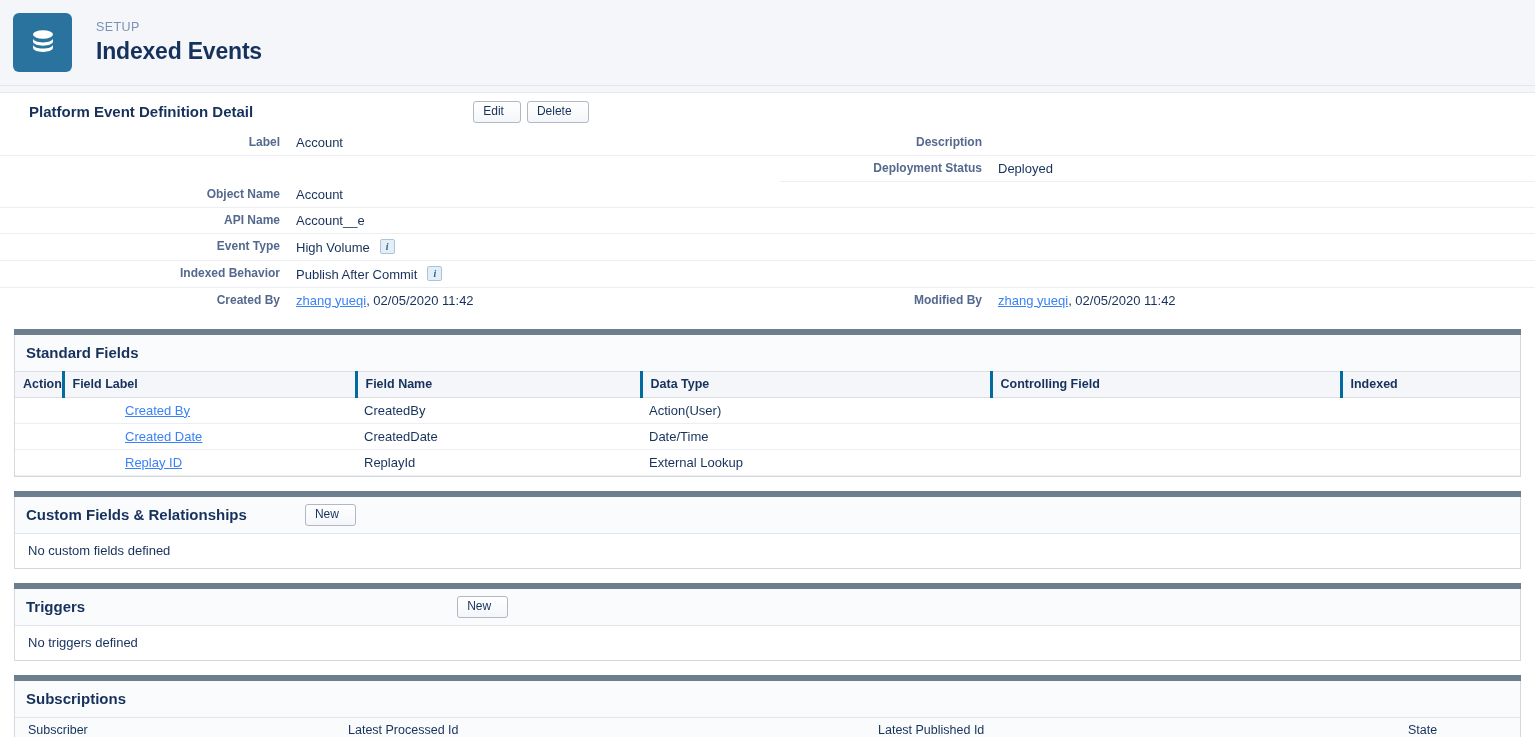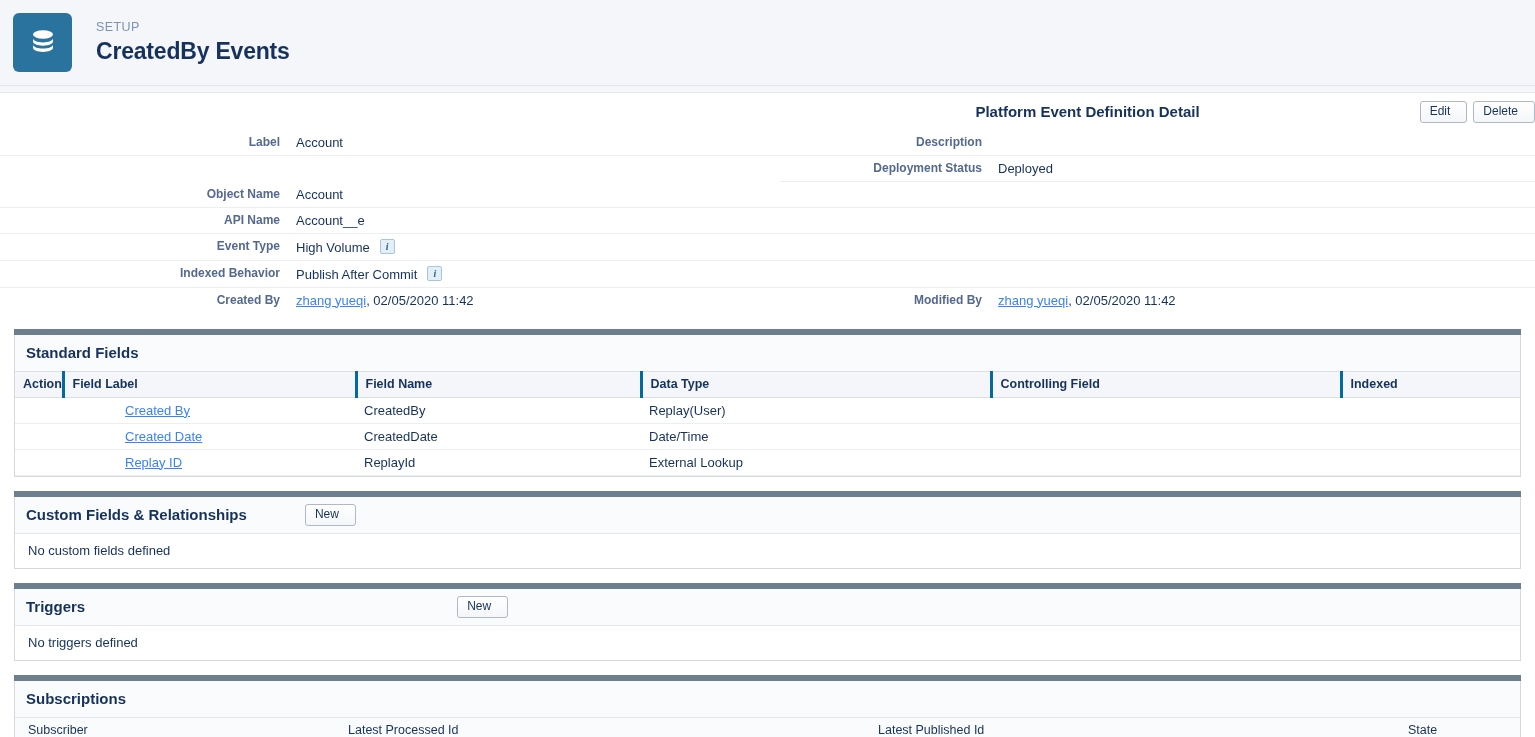--- a/index.html
+++ b/index.html
@@ -65,21 +65,20 @@
     border-bottom: 1px solid #e7eaee;
   }
 
   
   .detail-panel { padding: 0; }
   .detail-titlebar {
     display: flex;
     align-items: center;
     height: 37px;
     padding: 0 0 0 29px;
-    justify-content: flex-end;
   }
   .detail-title {
     font-size: 15px;
     font-weight: bold;
     color: #16325c;
     white-space: nowrap;
   }
   .detail-buttons {
     display: flex;
     gap: 6px;
@@ -241,21 +240,21 @@
 <div class="setup-header">
   <div class="app-icon">
     <svg width="34" height="34" viewBox="0 0 34 34" aria-hidden="true">
       <ellipse cx="17" cy="8.5" rx="10" ry="4.2" fill="#ffffff"></ellipse>
       <path d="M7 12.2c0 2.3 4.5 4.2 10 4.2s10-1.9 10-4.2v3.3c0 2.3-4.5 4.2-10 4.2s-10-1.9-10-4.2z" fill="#ffffff"></path>
       <path d="M7 18.4c0 2.3 4.5 4.2 10 4.2s10-1.9 10-4.2v3.3c0 2.3-4.5 4.2-10 4.2s-10-1.9-10-4.2z" fill="#ffffff"></path>
     </svg>
   </div>
   <div class="header-text">
     <div class="eyebrow">SETUP</div>
-    <div class="page-title">CreatedBy Events</div>
+    <div class="page-title">Indexed Events</div>
   </div>
 </div>
 <div class="header-strip"></div>
 
 <div class="detail-panel">
 
   <div class="detail-titlebar">
     <div class="detail-title">Platform Event Definition Detail</div>
     <div class="detail-buttons">
       <button class="btn">Edit</button>
@@ -466,21 +465,21 @@
         <th>Data Type</th>
         <th>Controlling Field</th>
         <th style="border-right:none;">Indexed</th>
       </tr>
     </thead>
     <tbody>
       <tr>
         <td></td>
         <td class="indent-cell"><a class="link">Created By</a></td>
         <td>CreatedBy</td>
-        <td>Replay(User)</td>
+        <td>Action(User)</td>
         <td></td>
         <td></td>
       </tr>
       <tr>
         <td></td>
         <td class="indent-cell"><a class="link">Created Date</a></td>
         <td>CreatedDate</td>
         <td>Date/Time</td>
         <td></td>
         <td></td>

